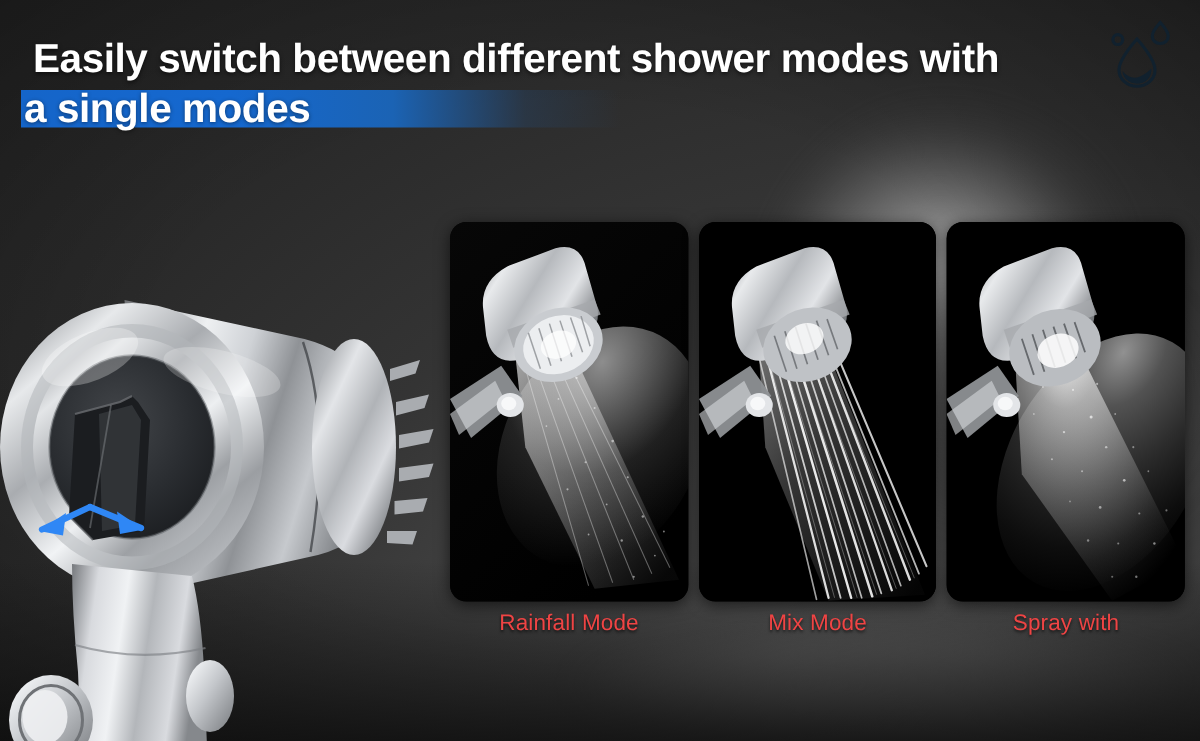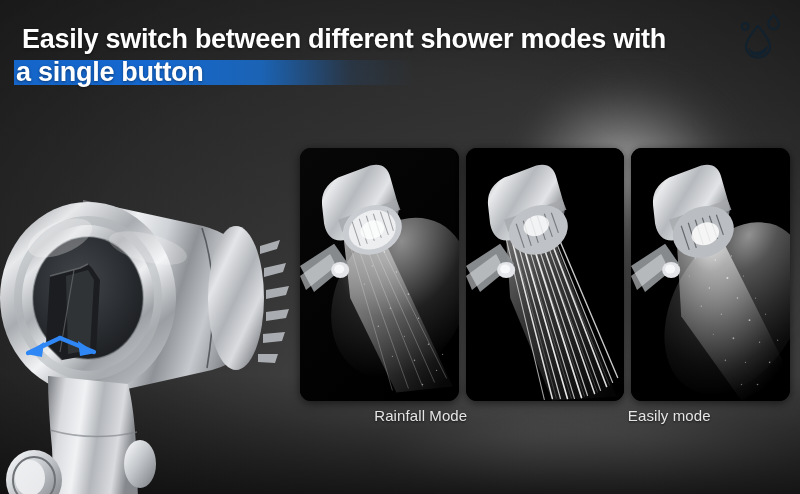--- a/index.html
+++ b/index.html
@@ -146,21 +146,21 @@
   .labels {
     position:absolute;
     left:300px; top:405px;
     width:490px; height:24px;
     display:flex;
     gap:7px;
   }
   .label {
     flex:1 1 0;
     text-align:center;
-    color:#e5e5e5;
+    color:#ef4444;
     font-size:15px;
     line-height:22px;
     letter-spacing:0.1px;
     text-shadow:0 1px 2px rgba(0,0,0,0.65);
     white-space:nowrap;
   }
 </style>
 </head>
 <body>
 
@@ -184,21 +184,21 @@
       <path d="M37.5 5 C37.5 5 32.2 10.8 32.2 14.1 C32.2 17 34.6 19 37.5 19 C40.4 19 42.8 17 42.8 14.1 C42.8 10.8 37.5 5 37.5 5 Z" fill="none" stroke="#11212e" stroke-width="2.1"></path>
 
       <circle cx="9.2" cy="16.4" r="3.3" fill="none" stroke="#11212e" stroke-width="2.1"></circle>
     </svg>
   </div>
 
   <div class="headline">
     <div class="headline-line1">Easily switch between different shower modes with</div>
     <div class="headline-line2-wrap">
       <div class="headline-bar"></div>
-      <div class="headline-line2">a single button</div>
+      <div class="headline-line2">a single modes</div>
     </div>
   </div>
 
   <div class="product">
     <svg viewBox="0 0 310 390" width="310" height="390">
       <defs>
         <linearGradient id="chromeBody" x1="0" y1="0" x2="1" y2="0.35">
           <stop offset="0%" stop-color="#6d6f72"></stop>
           <stop offset="13%" stop-color="#b9bcc0"></stop>
           <stop offset="30%" stop-color="#eef0f2"></stop>
@@ -504,16 +504,17 @@
           <line x1="85" y1="67" x2="92" y2="87"></line>
         </g>
         <ellipse cx="74" cy="86" rx="14" ry="11" fill="#ffffff" opacity="0.85" transform="rotate(-20 74 86)"></ellipse>
       </svg>
     </div>
 
   </div>
 
   <div class="labels">
     <div class="label">Rainfall Mode</div>
-    <div class="label">Easily mode</div>
+    <div class="label">Mix Mode</div>
+    <div class="label">Spray with</div>
   </div>
 
 </div>
 
 </body></html>

